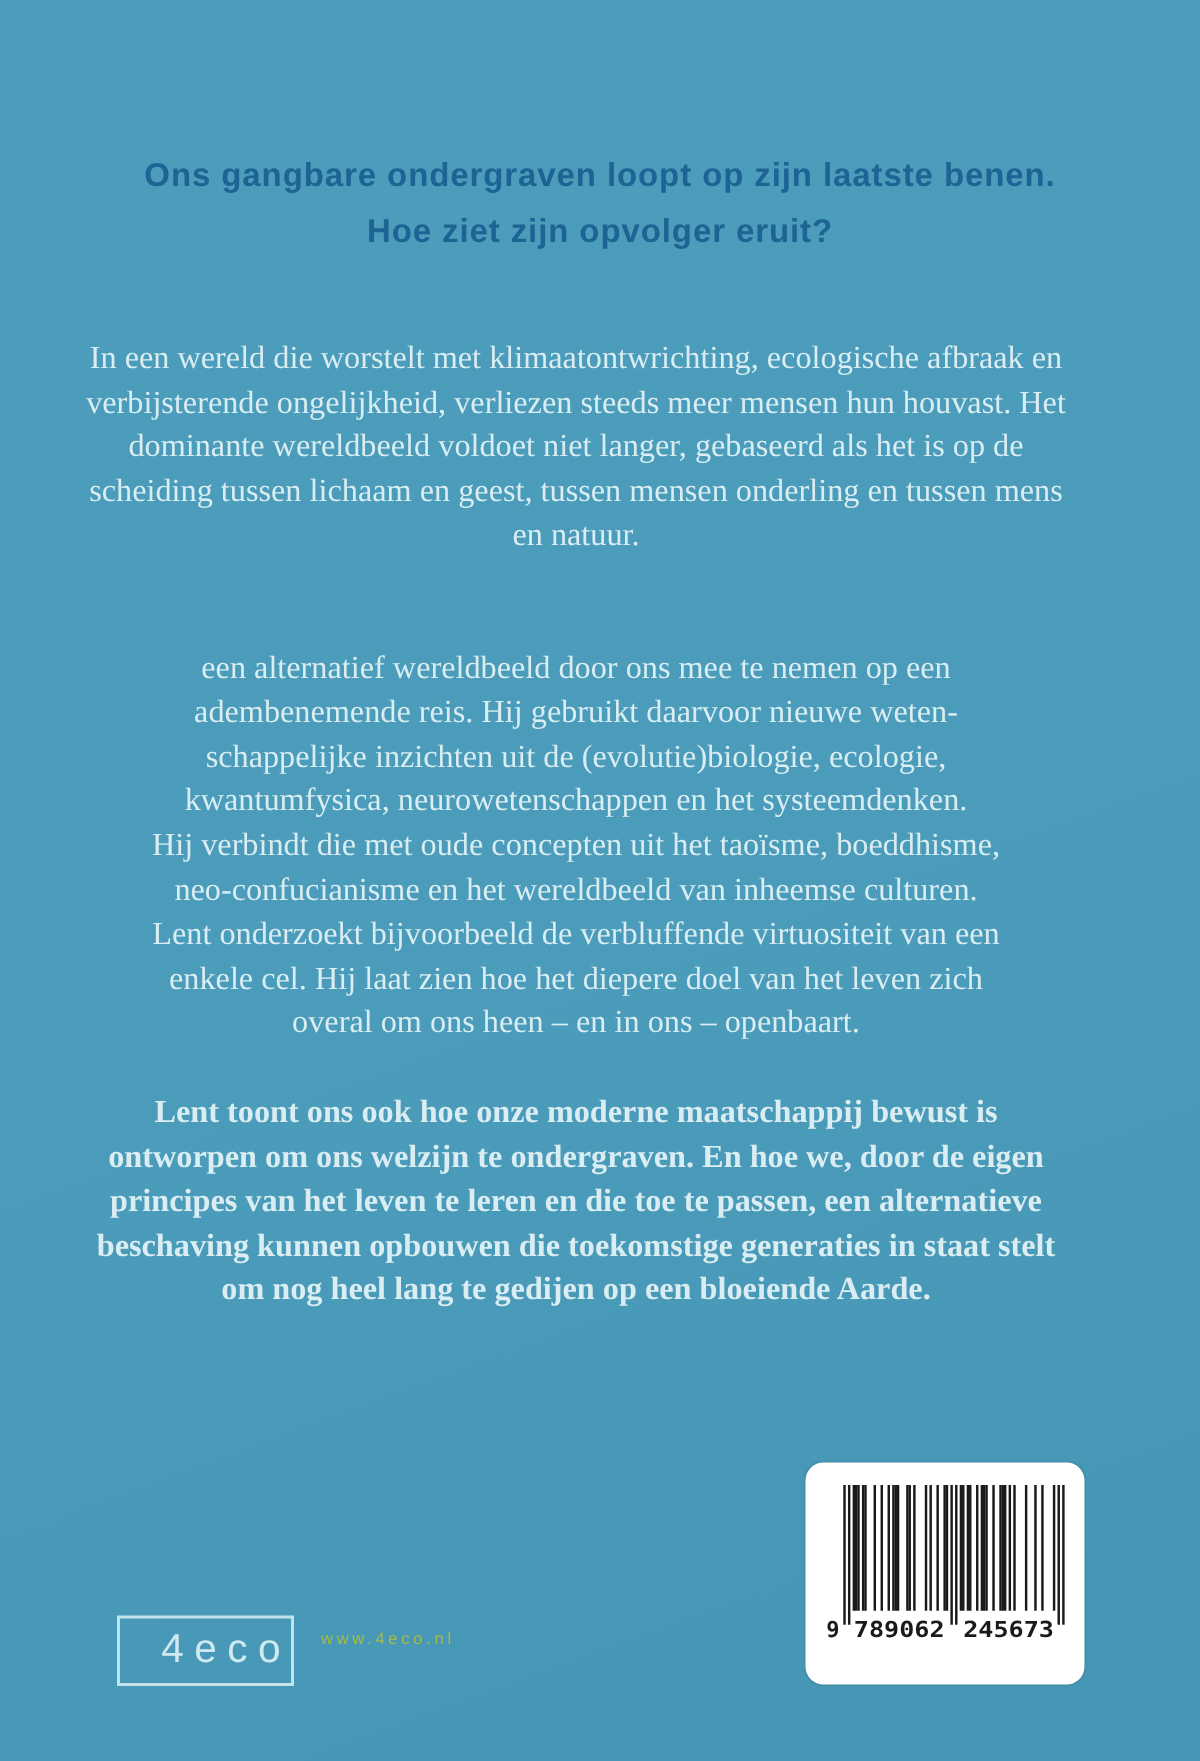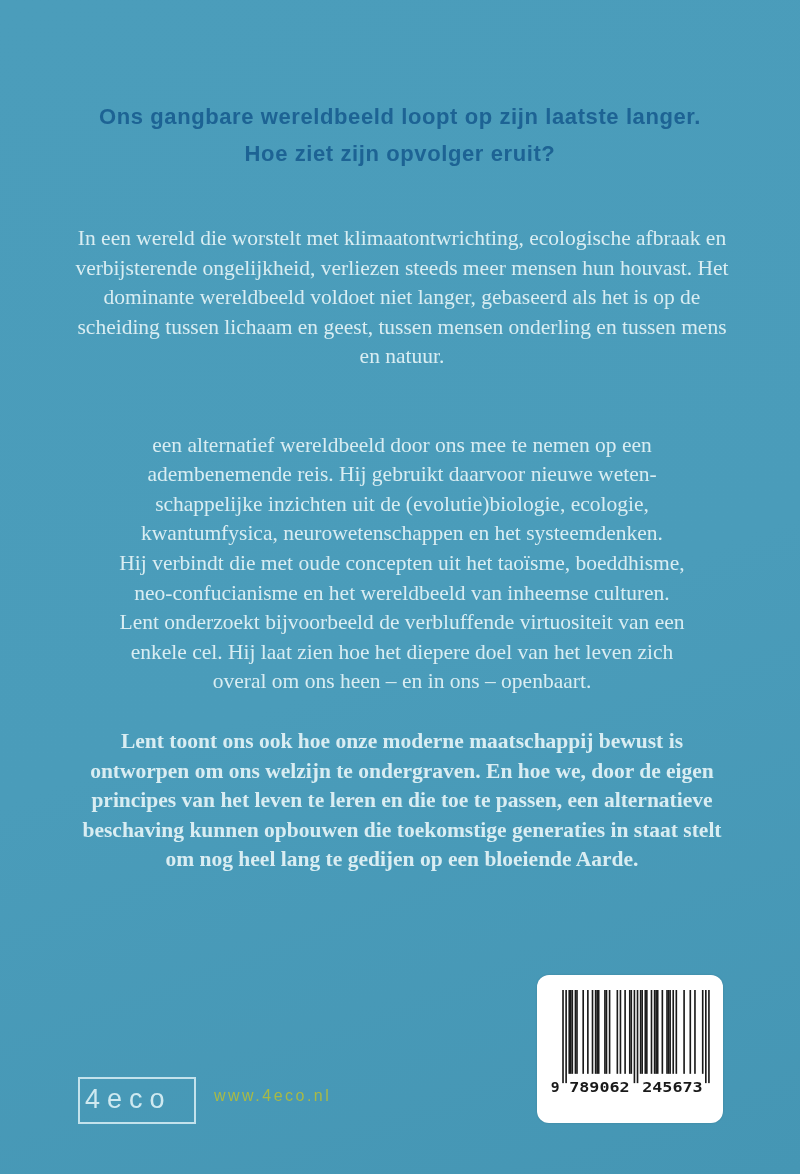--- a/index.html
+++ b/index.html
@@ -23,21 +23,21 @@
     font-family: "Liberation Sans", sans-serif;
     font-weight: 600;
     font-size: 22px;
     line-height: 37px;
     letter-spacing: 0.6px;
     color: #1d6394;
   }
 
   .par {
     position: absolute;
-    left: 72px;
+    left: 54px;
     width: 660px;
     margin: 0;
     text-align: center;
     font-size: 21.5px;
     line-height: 29.6px;
     color: #d9edf2;
   }
   .par .lines, .pre-lines { white-space: pre-line; }
   .par em { font-style: italic; }
 
@@ -48,39 +48,39 @@
   .logo-box {
     position: absolute;
     left: 78px;
     top: 1077px;
     width: 118px;
     height: 47px;
     border: 2px solid #c3e2ec;
     box-sizing: border-box;
     display: flex;
     align-items: center;
-    justify-content: flex-start;
+    justify-content: flex-end;
   }
   .logo-text {
     font-family: "Liberation Sans", sans-serif;
     font-weight: 300;
     font-size: 27px;
     letter-spacing: 7px;
     color: #cfe9f0;
     text-indent: 5px;
     line-height: 1;
     padding-bottom: 2px;
   }
 
   .site-url {
     position: absolute;
     left: 214px;
     top: 1087px;
     font-family: "Liberation Sans", sans-serif;
-    font-size: 16px;
+    font-size: 11px;
     letter-spacing: 2.5px;
     color: #a9ba45;
   }
 
   .barcode-label {
     position: absolute;
     left: 537px;
     top: 975px;
     width: 186px;
     height: 148px;
@@ -92,21 +92,21 @@
     position: absolute;
     left: 11px;
     top: 15px;
   }
 </style>
 </head>
 <body>
 
 <div class="cover">
 
-  <div class="tagline pre-lines">Ons gangbare wereldbeeld loopt op zijn laatste langer.
+  <div class="tagline pre-lines">Ons gangbare ondergraven loopt op zijn laatste benen.
 Hoe ziet zijn opvolger eruit?</div>
 
   <p class="par par-1 lines">In een wereld die worstelt met klimaatontwrichting, ecologische
 afbraak en verbijsterende ongelijkheid, verliezen steeds meer
 mensen hun houvast. Het dominante wereldbeeld voldoet niet
 langer, gebaseerd als het is op de scheiding tussen lichaam en
 geest, tussen mensen onderling en tussen mens en natuur.</p>
 
   <p class="par par-2"><br><span class="lines">een alternatief wereldbeeld door ons mee te nemen op een
 adembenemende reis. Hij gebruikt daarvoor nieuwe weten-

